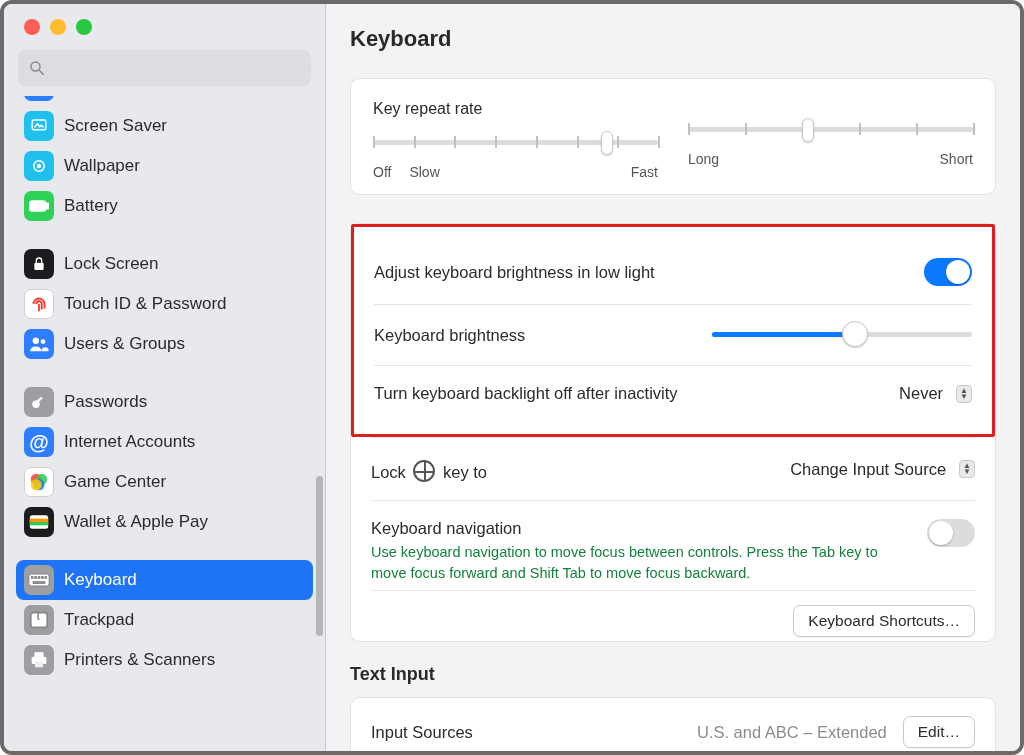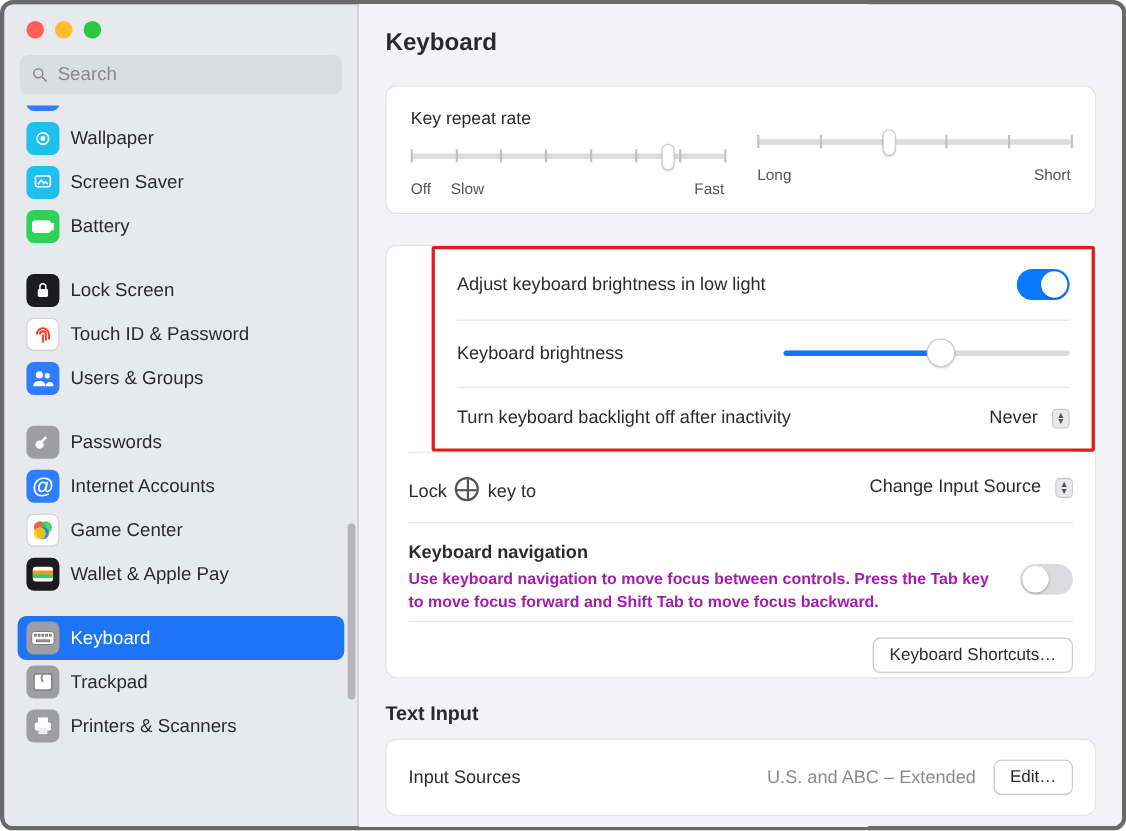--- a/index.html
+++ b/index.html
@@ -82,73 +82,72 @@
   .stepper-icon {
     display:inline-flex; flex-direction:column; line-height:6px; background:#e9e9eb; border:1px solid #c8c8ca; border-radius:4px; padding:2px 3px;
     font-size:8px; color:#555;
   }
   .globe {
     display:inline-flex; width:22px; height:22px; border:2px solid #555; border-radius:50%; font-size:12px; align-items:center; justify-content:center; color:#555;
     position:relative; top:4px; margin:0 3px;
   }
   .globe::before { content:""; position:absolute; left:0; right:0; top:50%; height:2px; background:#555; }
   .globe::after { content:""; position:absolute; top:0; bottom:0; left:50%; width:2px; background:#555; }
-  .helper { font-size:14.5px; color:#a21caf; margin-top:4px; line-height:1.45;}
+  .helper { font-size:14.5px; color:#15803d; margin-top:4px; line-height:1.45;}
   .btn {
     display:inline-block; background:#fff; border:1px solid #c8c8ca; border-radius:7px; padding:6px 14px;
     font-size:15.5px; color:#2b2b2d; box-shadow:0 1px 1px rgba(0,0,0,0.05);
   }
   .right-align { display:flex; justify-content:flex-end; padding:14px 0 4px;}
   .section-title { font-size:18px; font-weight:700; color:#2a2a2c; margin:22px 0 12px; }
-  .highlight-box { border:3px solid #df1f1f; border-radius:2px; padding: 0 20px; margin-left: 41px;}
+  .highlight-box { border:3px solid #df1f1f; border-radius:2px; padding: 13px 20px;}
   .card-pad { padding: 0 20px; }
   svg.mag { width:18px; height:18px; stroke:#8a8a8e; fill:none; stroke-width:2;}
 </style>
 </head>
 <body>
 
 <div class="window">
 
   <div class="sidebar">
     <div class="traffic">
       <div class="t-btn red"></div>
       <div class="t-btn yellow"></div>
       <div class="t-btn green"></div>
     </div>
     <div class="search-wrap">
       <div class="search">
         <svg class="mag" viewBox="0 0 24 24">
             <circle cx="10" cy="10" r="6"></circle>
             <line x1="15" y1="15" x2="21" y2="21"></line>
           </svg>
-        <input type="text" placeholder="Search" style="">
       </div>
     </div>
     <div class="scroll-sidebar">
       <div class="scroll-inner" id="sidebar-list">
           <div class="side-item">
             <div class="side-icon" style="background: rgb(47, 126, 255);"></div>
           </div>
           <div class="side-item">
             <div class="side-icon" style="background: rgb(32, 192, 238);">
               <svg width="18" height="18" viewBox="0 0 24 24" fill="none" stroke="#fff" stroke-width="2">
+                <rect x="3" y="4" width="18" height="13" rx="2"></rect>
+                <path d="M6 14l4-5 3 4 2-2 3 3"></path>
+              </svg>
+            </div>
+            <span>Screen Saver</span>
+          </div>
+          <div class="side-item">
+            <div class="side-icon" style="background: rgb(32, 192, 238);">
+              <svg width="18" height="18" viewBox="0 0 24 24" fill="none" stroke="#fff" stroke-width="2">
                 <circle cx="12" cy="12" r="7"></circle>
                 <circle cx="12" cy="12" r="2" fill="#fff"></circle>
               </svg>
             </div>
             <span>Wallpaper</span>
-          </div>
-          <div class="side-item">
-            <div class="side-icon" style="background: rgb(32, 192, 238);">
-              <svg width="18" height="18" viewBox="0 0 24 24" fill="none" stroke="#fff" stroke-width="2">
-                <rect x="3" y="4" width="18" height="13" rx="2"></rect>
-                <path d="M6 14l4-5 3 4 2-2 3 3"></path>
-              </svg>
-            </div>
-            <span>Screen Saver</span>
           </div>
           <div class="side-item">
             <div class="side-icon" style="background: rgb(48, 209, 88);">
               <svg width="20" height="14" viewBox="0 0 24 14" fill="none" stroke="#fff" stroke-width="2">
                 <rect x="1" y="1" width="19" height="12" rx="3" fill="#fff"></rect>
                 <rect x="21" y="4" width="2" height="6" fill="#fff"></rect>
               </svg>
             </div>
             <span>Battery</span>
           </div>
@@ -334,21 +333,21 @@
         <div class="card-pad">
           <div class="row div">
             <span>
               <span>Lock </span><span class="globe"></span><span> key to</span>
             </span>
             <div class="select-like">
               <span>Change Input Source</span>
               <span class="stepper-icon">▲<br>▼</span>
             </div>
           </div>
-          <div class="row div" style="align-items:center; padding-bottom:6px;font-weight:bold;">
+          <div class="row div" style="align-items:flex-start; padding-bottom:6px;">
             <div style="flex:1; padding-right:20px;">
               <div>Keyboard navigation</div>
               <div class="helper">Use keyboard navigation to move focus between controls. Press the Tab key to move focus forward and Shift Tab to move focus backward.</div>
             </div>
             <div class="toggle off">
                 <div class="dot"></div>
               </div>
           </div>
           <div class="right-align" style="border-top:1px solid #e6e6e8;">
             <div class="btn">Keyboard Shortcuts…</div>

